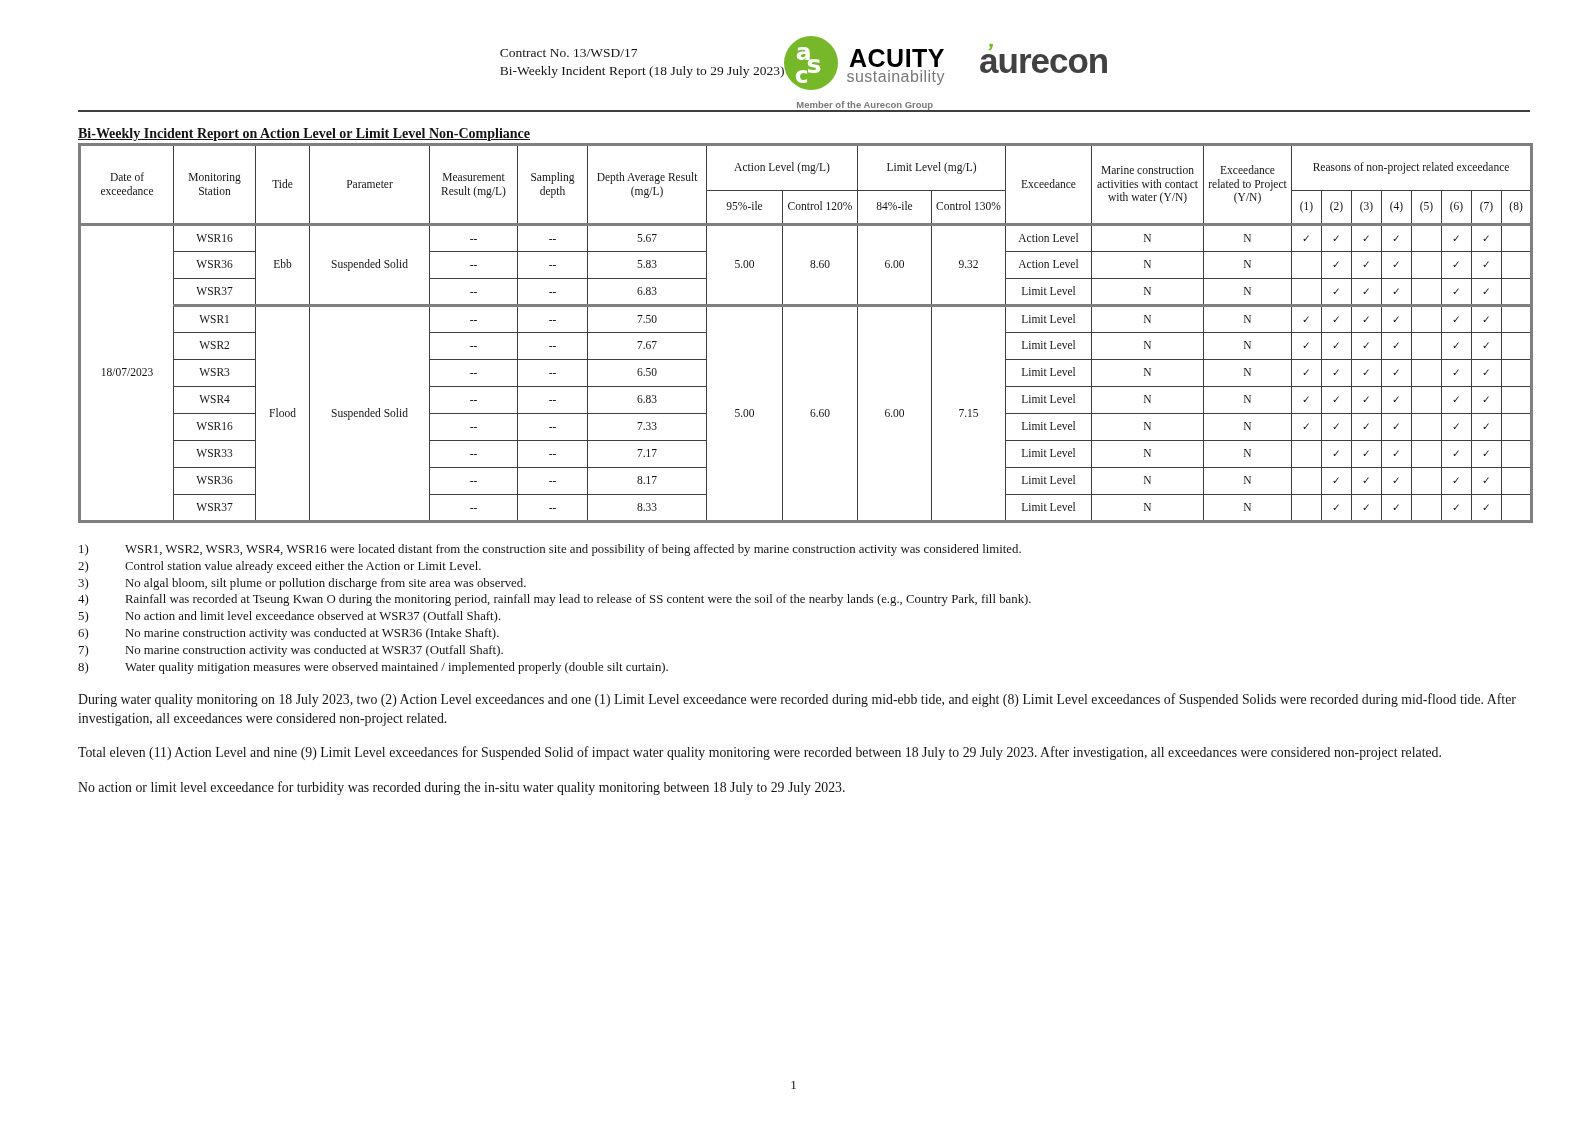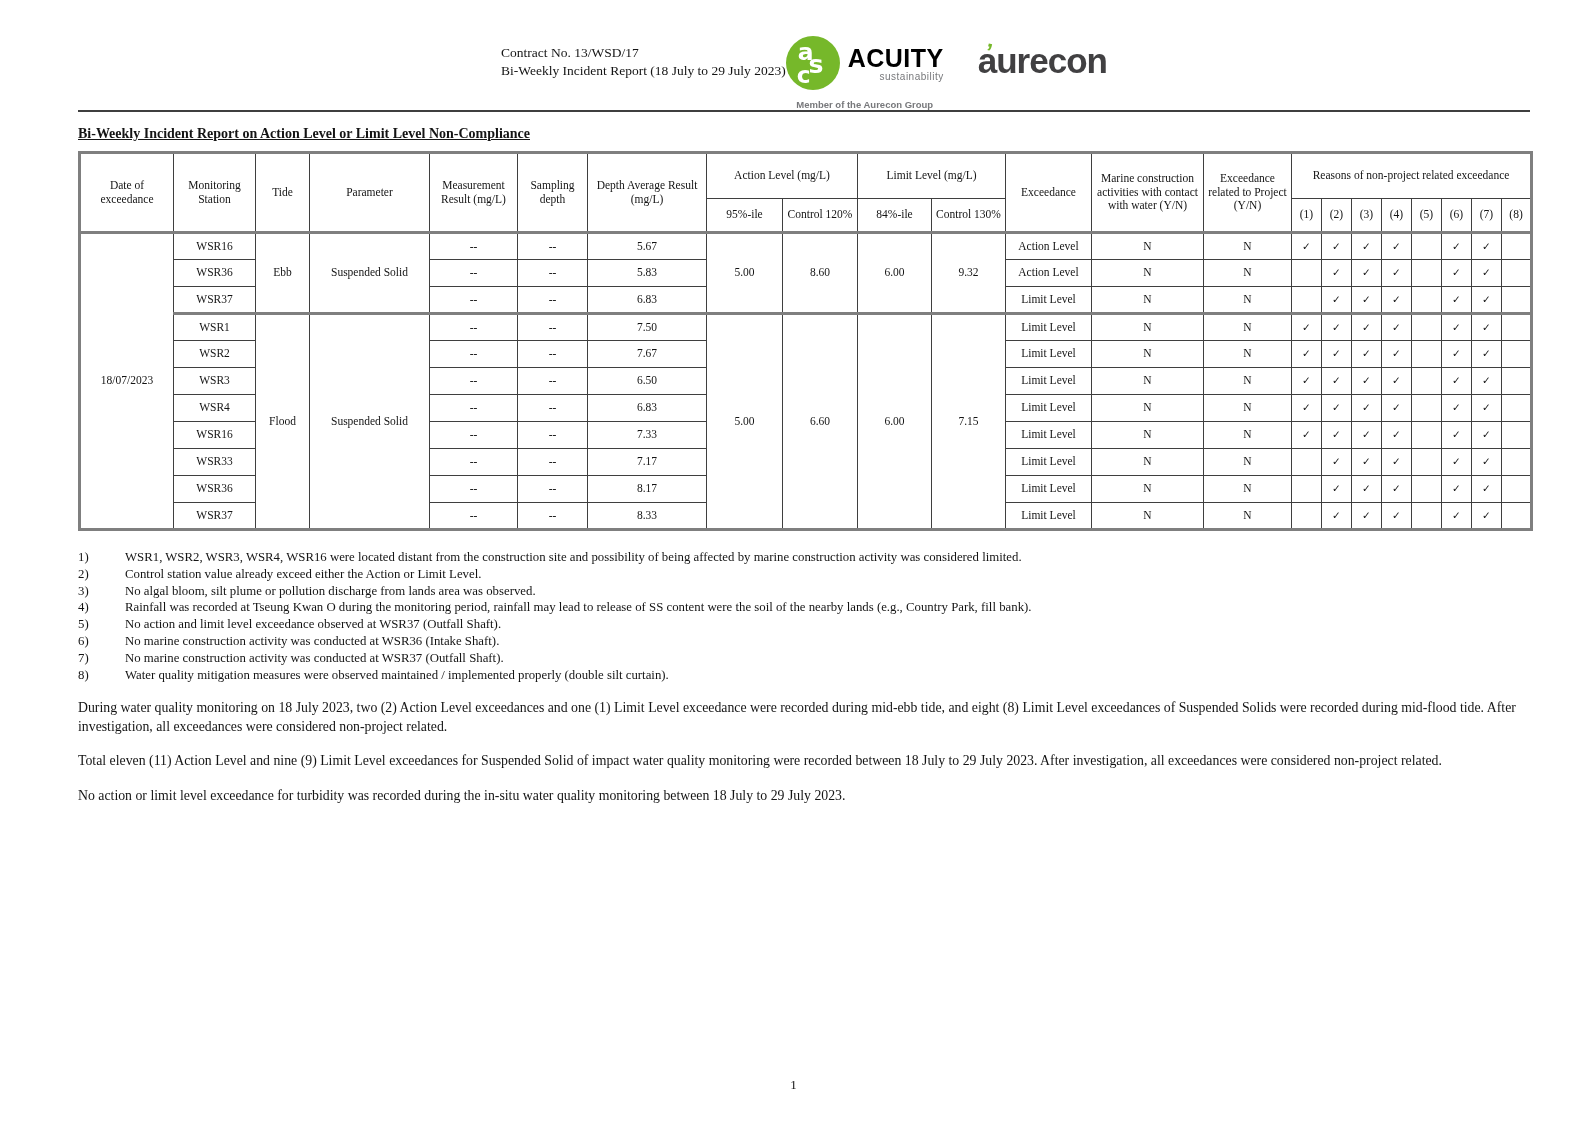--- a/index.html
+++ b/index.html
@@ -17,31 +17,31 @@
   
   .top-row { display: flex; justify-content: center; align-items: flex-start;
              border-bottom: 2px solid #3f3f3f; }
   .hdr-lines { font-size: 13.5px; line-height: 17.5px; padding-top: 10px; }
 
   .logos { display: flex; align-items: flex-start; gap: 34px; padding-top: 2px; }
   .acuity { display: flex; flex-direction: column; align-items: center; font-family: "Liberation Sans", sans-serif; }
   .acuity-top { display: flex; align-items: center; gap: 8px; }
   .acuity-text { display: flex; flex-direction: column; align-items: flex-end; }
   .acuity-name { color: #000000; font-weight: bold; font-size: 25px; letter-spacing: 0.5px; line-height: 24px; }
-  .acuity-sub { color: #77787b; font-size: 10px; line-height: 14px; letter-spacing: 0.5px; }
+  .acuity-sub { color: #77787b; font-size: 16px; line-height: 14px; letter-spacing: 0.5px; }
   .acuity-member { color: #77787b; font-size: 9.5px; font-weight: bold; margin-top: 5px; }
   .aurecon { position: relative; font-family: "Liberation Sans", sans-serif; font-weight: bold;
              font-size: 35px; color: #414042; letter-spacing: -1px; line-height: 34px; margin-top: 8px; }
   .aurecon-accent { position: absolute; top: -9px; left: 7px; color: #76b82a; font-size: 24px; transform: rotate(14deg); }
 
   
   .sec-title { margin-top: 14px; font-size: 14px; font-weight: bold; text-decoration: underline; }
 
   
-  table.main { border-collapse: collapse; table-layout: fixed; width: 1452px; margin-top: 9px;
+  table.main { border-collapse: collapse; table-layout: fixed; width: 1452px; margin-top: 1px;
                font-size: 11.5px; }
   table.main { border: 3px solid #7f7f7f; }
   table.main th, table.main td {
     border: 1px solid #3f3f3f; text-align: center; vertical-align: middle;
     padding: 1px 2px; font-weight: normal; line-height: 13.5px; background: #fff;
   }
   table.main thead th { height: 34px; }
   table.main thead tr:first-child th { height: 46px; }
   table.main tbody td { height: 27px; }
   tbody tr.body-start td { border-top: 3px solid #7f7f7f; }
@@ -361,21 +361,21 @@
     <div class="fn">
         <span class="fn-num">1)</span>
         <span class="fn-text">WSR1, WSR2, WSR3, WSR4, WSR16 were located distant from the construction site and possibility of being affected by marine construction activity was considered limited.</span>
       </div>
     <div class="fn">
         <span class="fn-num">2)</span>
         <span class="fn-text">Control station value already exceed either the Action or Limit Level.</span>
       </div>
     <div class="fn">
         <span class="fn-num">3)</span>
-        <span class="fn-text">No algal bloom, silt plume or pollution discharge from lands area was observed.</span>
+        <span class="fn-text">No algal bloom, silt plume or pollution discharge from site area was observed.</span>
       </div>
     <div class="fn">
         <span class="fn-num">4)</span>
         <span class="fn-text">Rainfall was recorded at Tseung Kwan O during the monitoring period, rainfall may lead to release of SS content were the soil of the nearby lands (e.g., Country Park, fill bank).</span>
       </div>
     <div class="fn">
         <span class="fn-num">5)</span>
         <span class="fn-text">No action and limit level exceedance observed at WSR37 (Outfall Shaft).</span>
       </div>
     <div class="fn">

